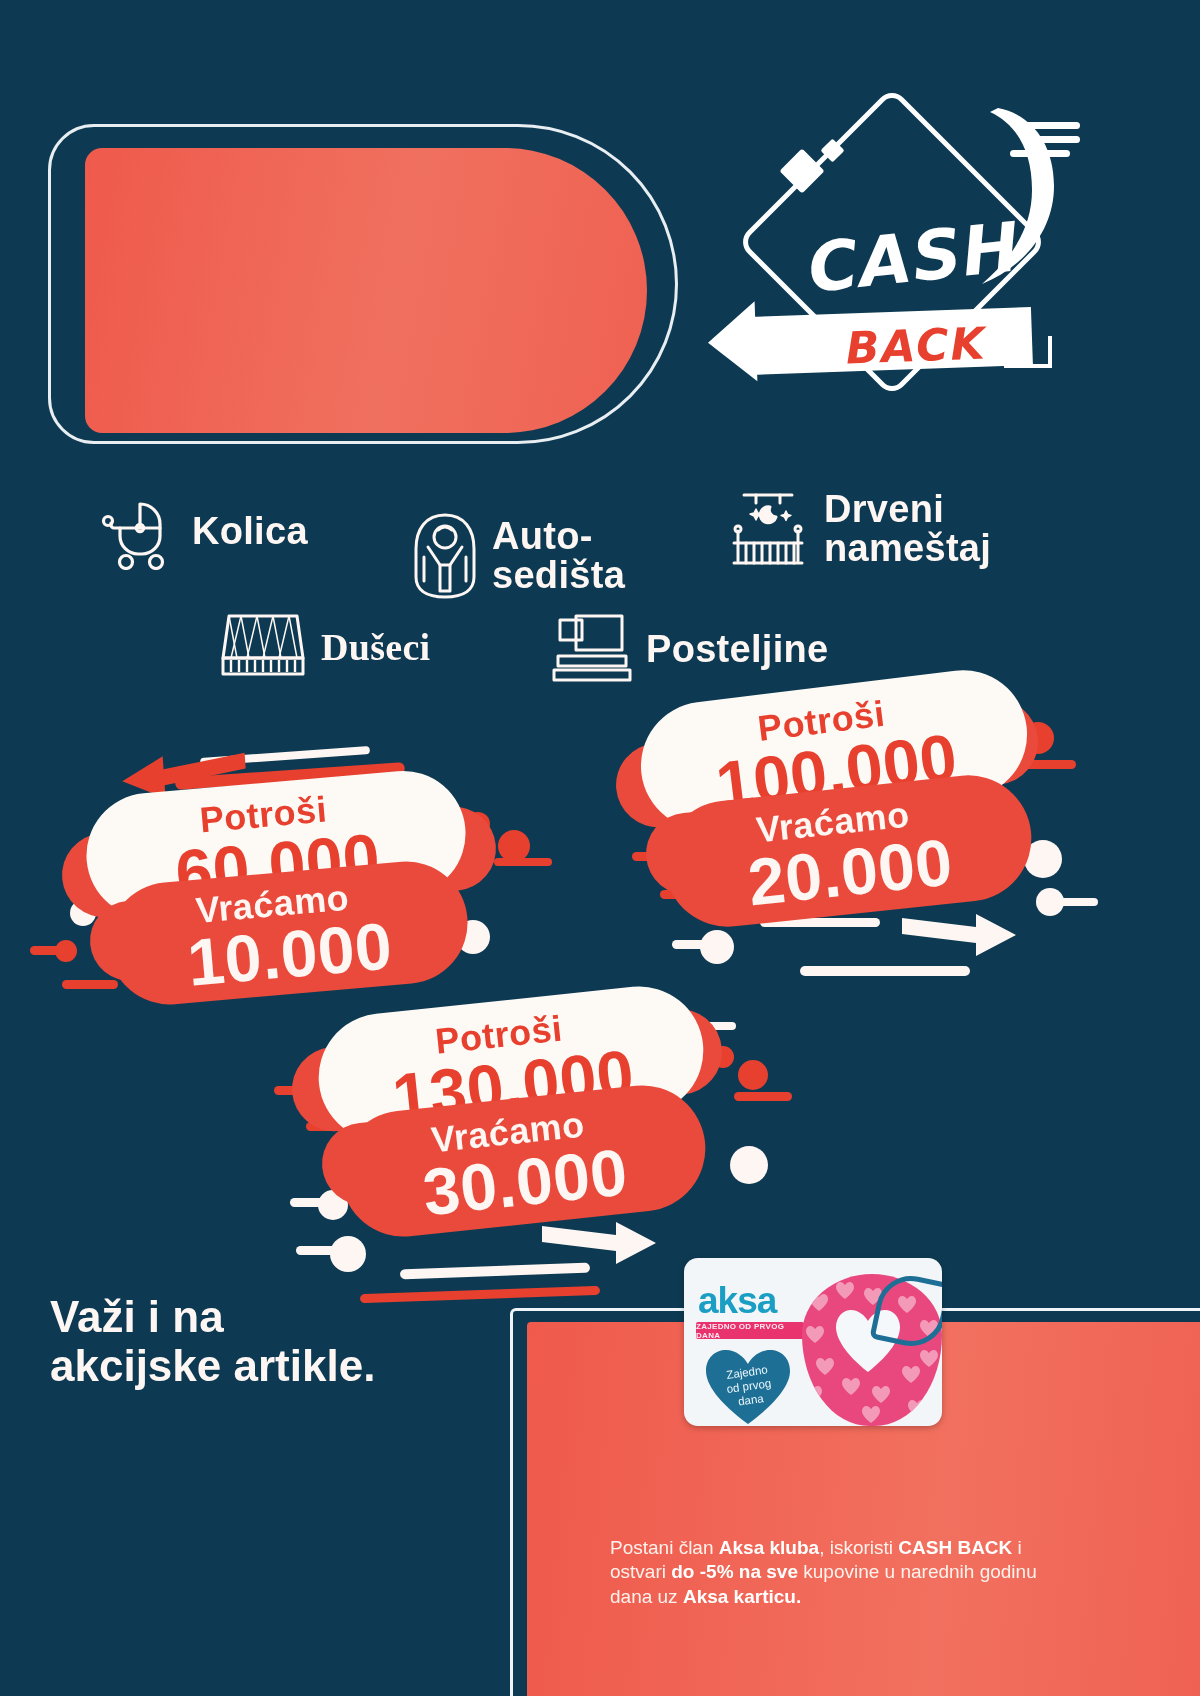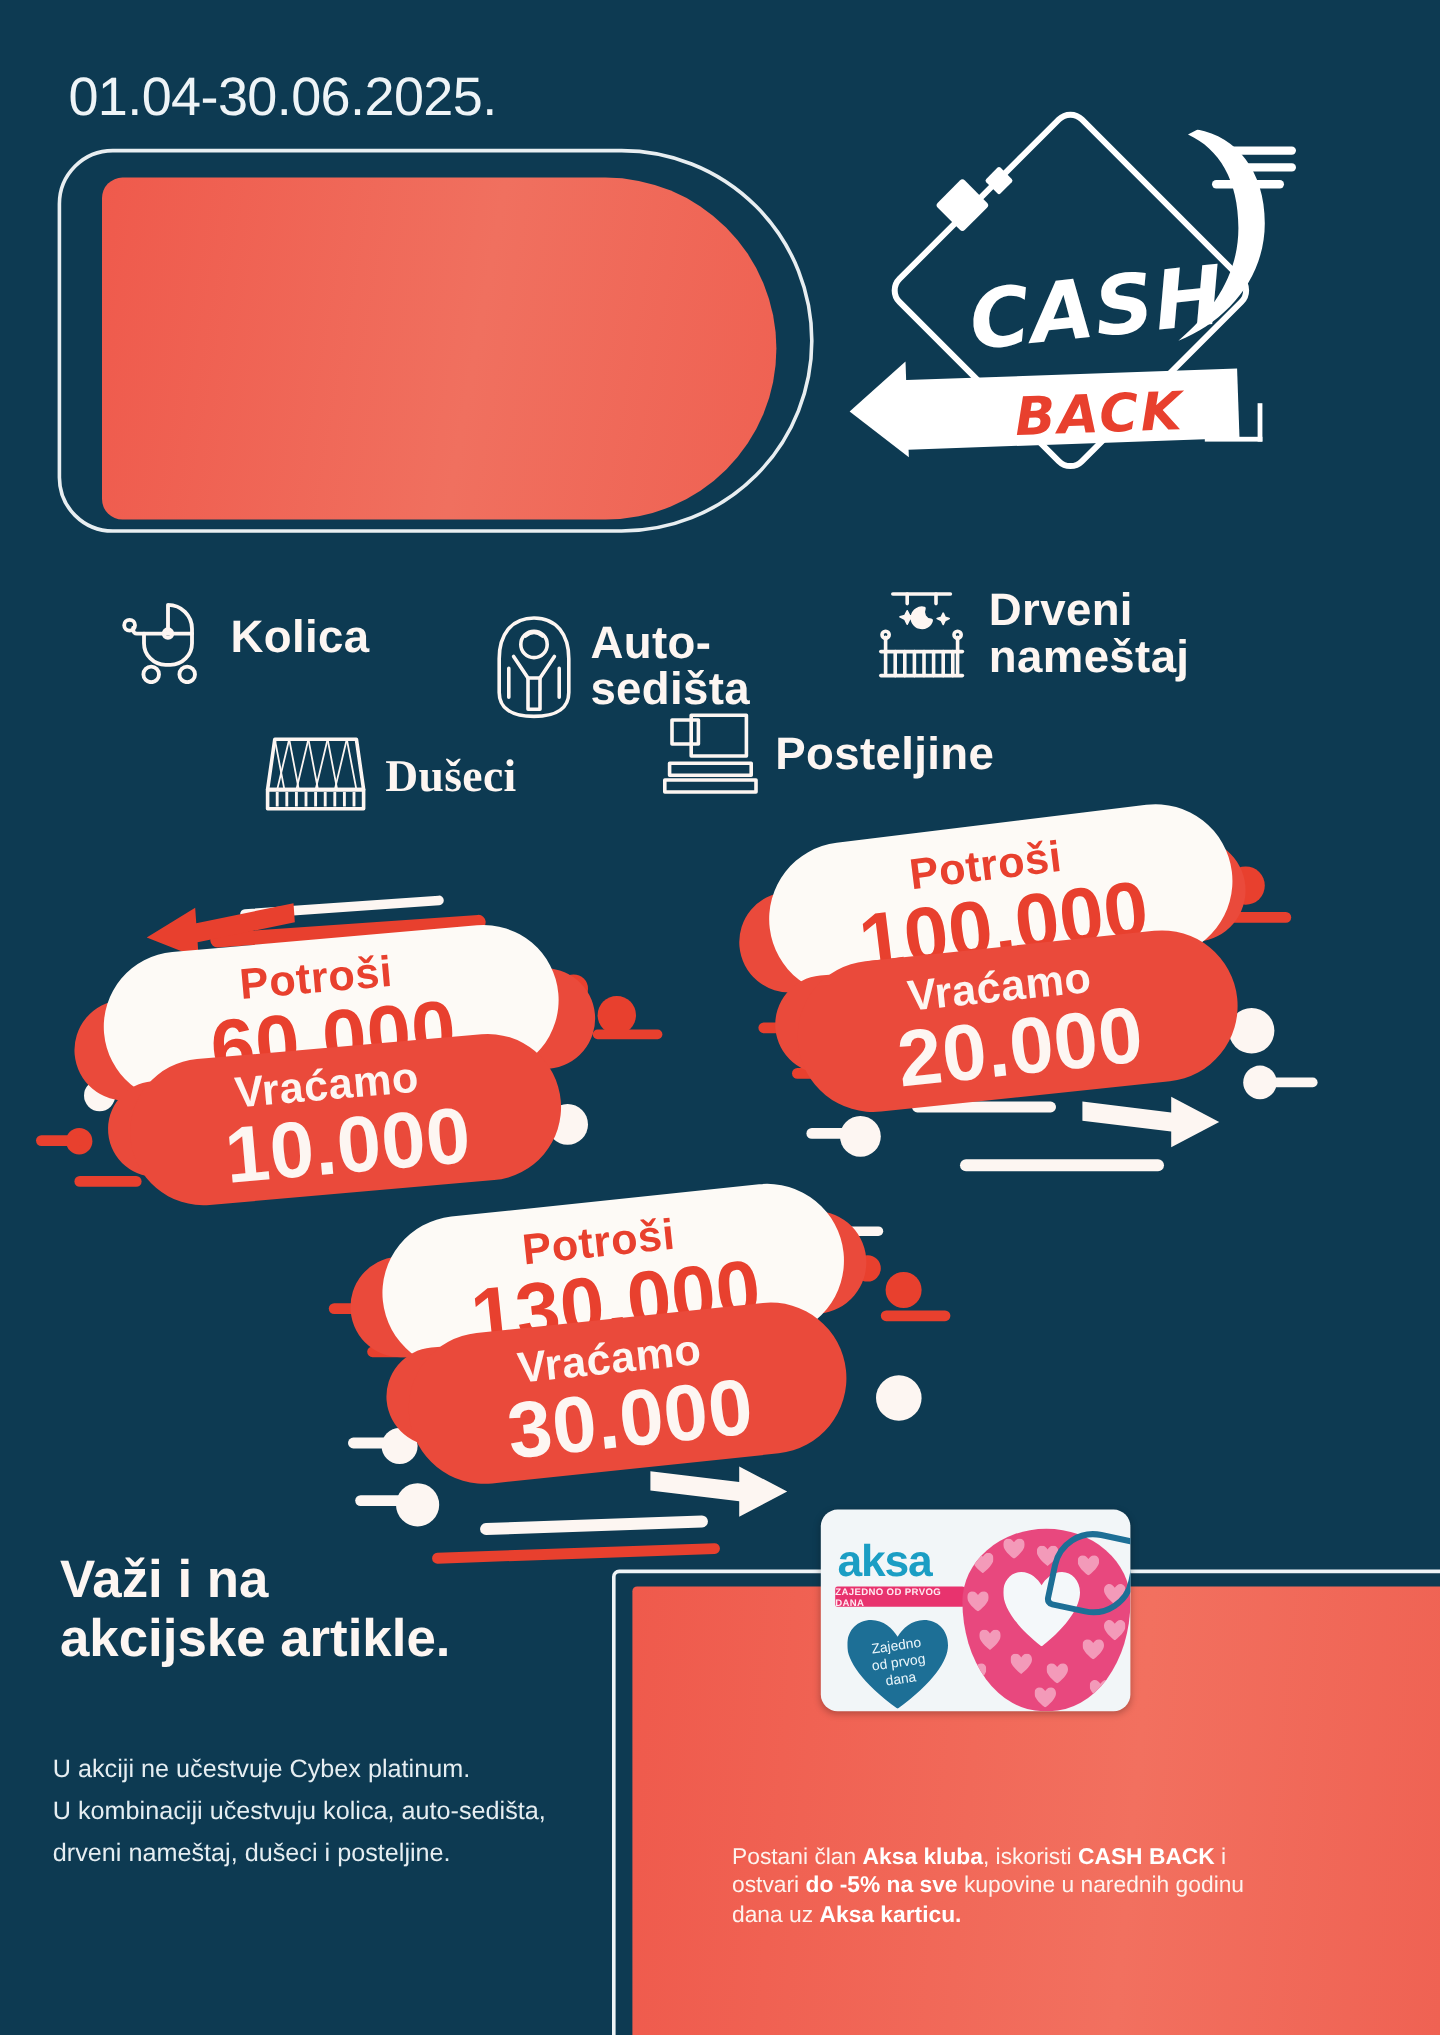--- a/index.html
+++ b/index.html
@@ -85,21 +85,21 @@
   .cat .lbl{
     color:#fdf6f2;font-weight:bold;font-size:38px;line-height:1.02;
     letter-spacing:0.3px;
   }
   .cat svg{display:block;}
 
   .cat-kolica{left:100px;top:492px;}
   .cat-auto{left:412px;top:513px;}
   .cat-drveni{left:726px;top:487px;align-items:center;}
   .cat-duseci{left:219px;top:612px;font-family:Liberation Serif, serif;}
-  .cat-postelj{left:552px;top:592px;}
+  .cat-postelj{left:552px;top:612px;}
 
   
   .offer{position:absolute;}
   .pill{
     position:absolute;display:flex;flex-direction:column;
     align-items:center;justify-content:center;
     border-radius:999px;
   }
   .pill .cap{font-weight:bold;letter-spacing:0.5px;}
   .pill .amt{font-weight:bold;letter-spacing:0.5px;line-height:0.92;}
@@ -198,21 +198,20 @@
     position:absolute;left:192px;top:18px;width:60px;height:60px;
     border:5px solid #1d6f96;border-radius:50% 10% 50% 10%;
     transform:rotate(12deg);
   }
 </style>
 </head>
 <body>
 
 <div class="stage">
 
-  <div class="date">01.04-30.06.2025.</div>
 
   <div class="headline-outline"></div>
   <div class="headline-fill"></div>
 
   <div class="cbwrap">
     <div class="cb-diamond"></div>
     <div class="cb-sq1"></div>
     <div class="cb-sq2"></div>
 
     <svg class="cb-swoosh" viewBox="0 0 90 180">
@@ -414,25 +413,20 @@
     <div class="pill pill-red" style="left:340px;top:1098px;width:366px;height:126px;transform:rotate(-6deg);">
       <span class="cap" style="font-size:36px;margin-left:-24px;">Vraćamo</span>
       <span class="amt" style="font-size:66px;">30.000</span>
     </div>
   </div>
 
   <div class="bl-head">
     <span>Važi i na</span><br>
     <span>akcijske artikle.</span>
   </div>
-  <div class="bl-fine">
-    <p>U akciji ne učestvuje Cybex platinum.</p>
-    <p>U kombinaciji učestvuju kolica, auto-sedišta,</p>
-    <p>drveni nameštaj, dušeci i posteljine.</p>
-  </div>
 
   <div class="br-outline"></div>
   <div class="br-fill"></div>
 
   <div class="br-text">
     <span>Postani član </span><b>Aksa kluba</b><span>, iskoristi </span><b>CASH BACK</b><span> i ostvari </span><b>do -5% na sve</b><span> kupovine u narednih godinu dana uz </span><b>Aksa karticu.</b>
   </div>
 
   <div class="aksa">
     <div class="aksa-logo">aksa</div>

